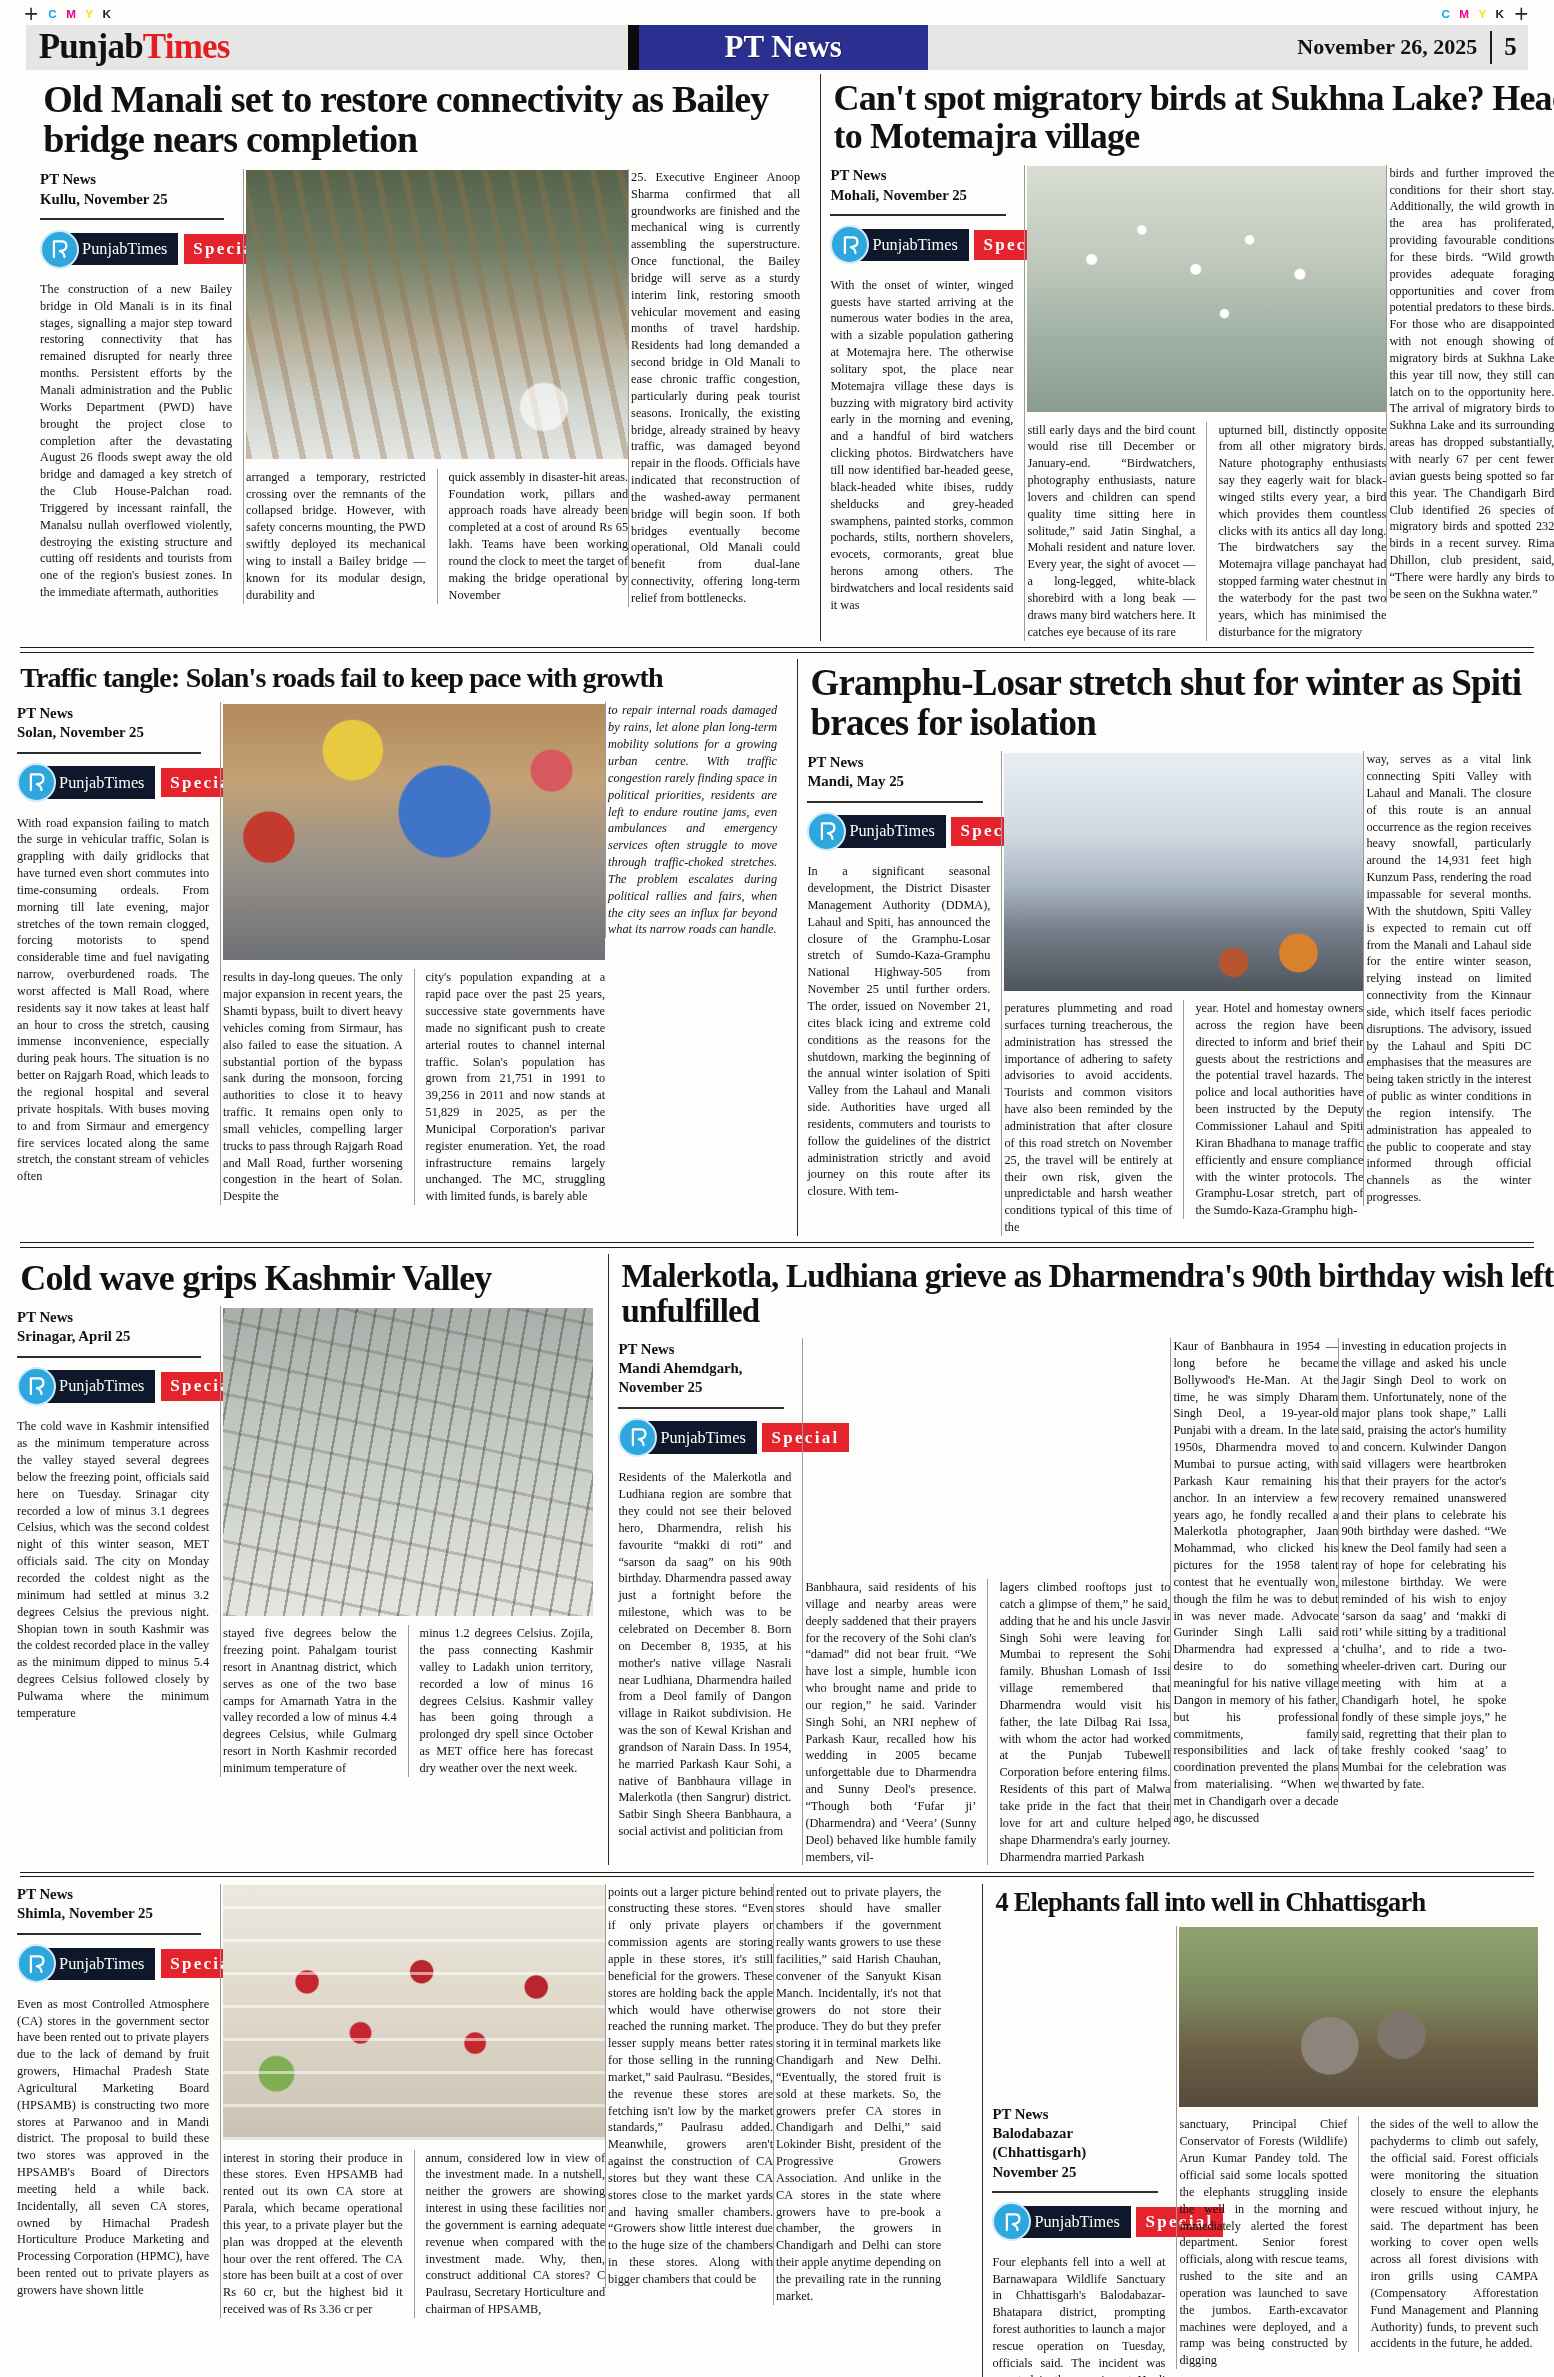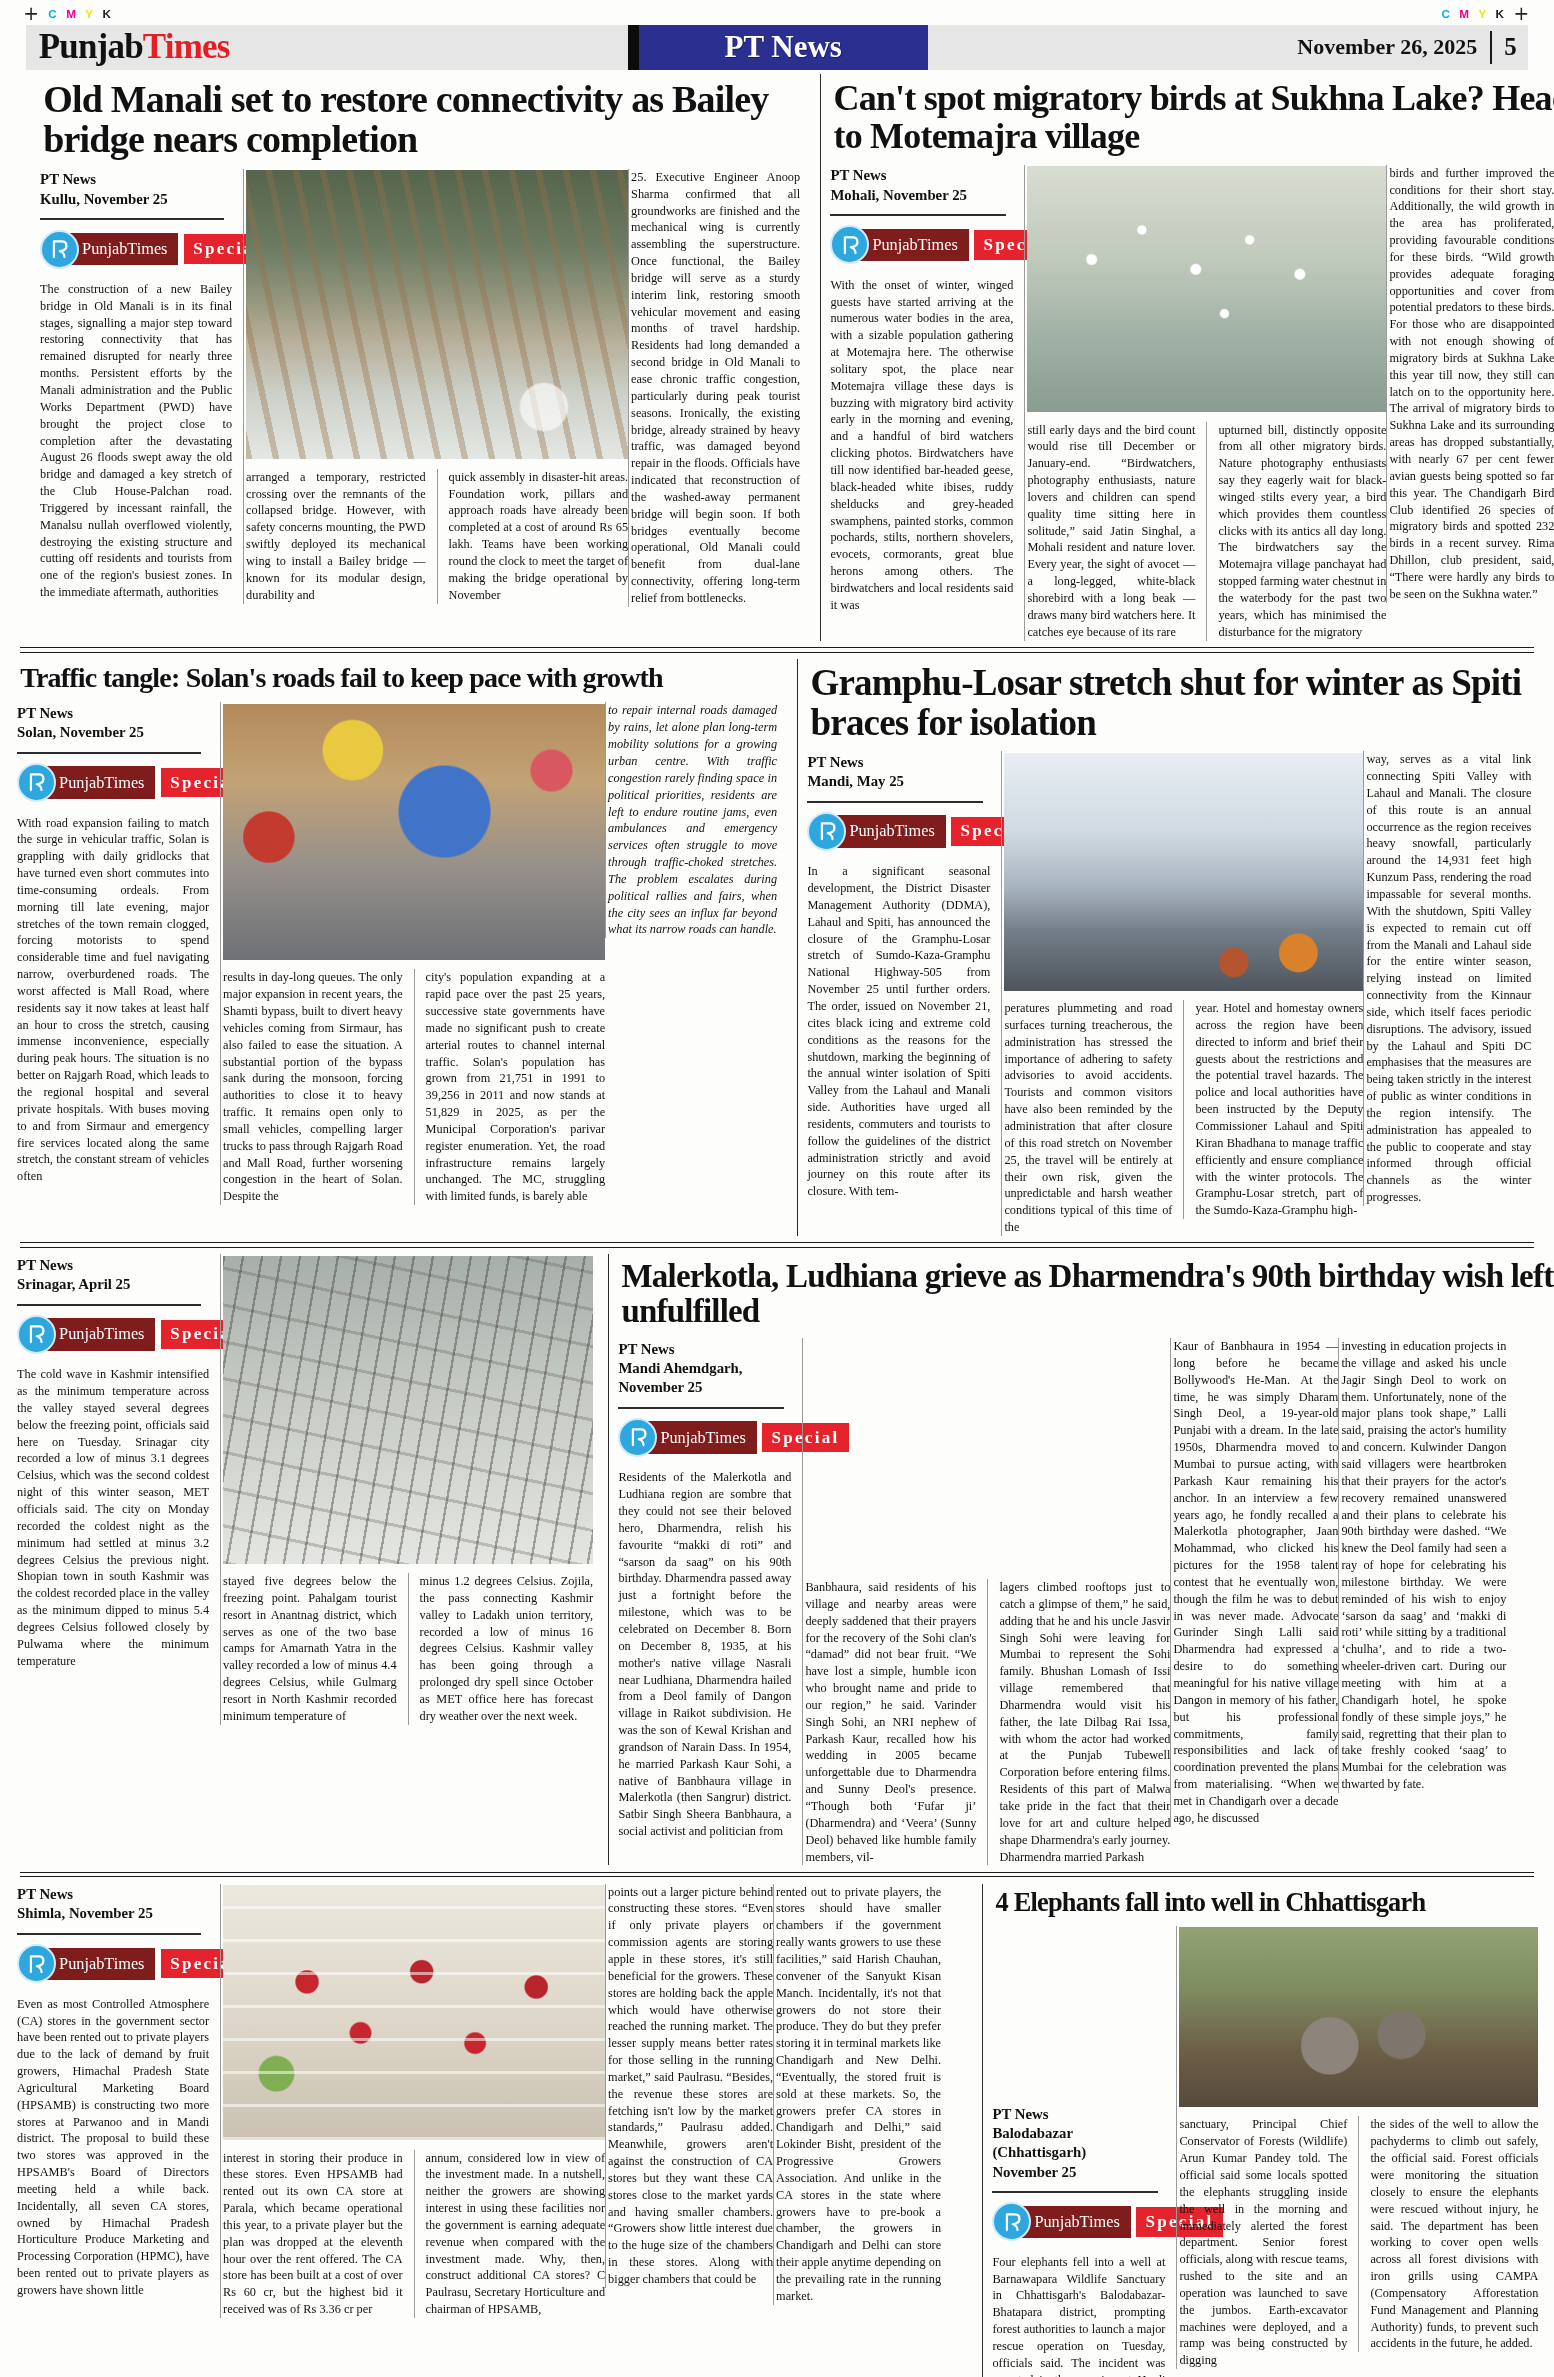--- a/index.html
+++ b/index.html
@@ -45,21 +45,21 @@
   .rl { border-left:0.8px solid #9a9a9a; padding-left:2px; }
   .duo { display:flex; align-items:flex-start; }
   .duo > div { flex:1 1 0; min-width:0; }
   .duo > div + div { border-left:0.8px solid #9a9a9a; margin-left:11px; padding-left:11px; }
 
   .by { font-weight:bold; font-size:14.8px; line-height:1.3; margin-top:1.6px; }
   .by-rule { border-top:2.3px solid #2c2c2c; width:96%; margin:9.3px 0 9.3px 0; }
 
   .badge { display:flex; align-items:center; margin:1.6px 0 12.4px 0; }
   .logo { width:39px; height:39px; border-radius:50%; background:#2ea7de; border:2.3px solid #cfeafa; box-sizing:border-box; display:flex; align-items:center; justify-content:center; position:relative; z-index:2; flex:none; }
-  .bbrand { background:#7f1d1d; color:#fff; font-size:16.3px; padding:6.2px 11px 6.2px 25px; margin-left:-22px; white-space:nowrap; }
+  .bbrand { background:#0f172a; color:#fff; font-size:16.3px; padding:6.2px 11px 6.2px 25px; margin-left:-22px; white-space:nowrap; }
   .bspecial { background:#e4232c; color:#fff; font-weight:bold; font-size:17px; letter-spacing:2.3px; padding:4.7px 9.3px; margin-left:5.4px; white-space:nowrap; }
 
   .bt { font-size:12.3px; line-height:1.37; text-align:justify; margin:0; }
 
   .ph { width:100%; margin:1.6px 0 9.3px 0; }
   .ph-a1 { height:289px; background:
       radial-gradient(circle at 78% 82%, rgba(255,255,255,.65) 0 23px, transparent 25px),
       repeating-linear-gradient(78deg, rgba(150,112,74,.38) 0 6.2px, transparent 6.2px 26.4px),
       linear-gradient(180deg,#55644a 0%,#6f7c64 28%,#97987f 46%,#b5ad97 58%,#cdd1c9 78%,#e4e7e3 100%); }
   .ph-a2 { height:246px; background:
@@ -295,20 +295,21 @@
         </div>
       </div>
     </div>
   </div>
 
   <div class="dbl"></div>
 
   <div class="sec">
 
     <div class="cw" style="width:591px;">
+      <h1 class="hl hl-a5">Cold wave grips Kashmir Valley</h1>
       <div class="cols">
         <div class="cw gapr" style="width:192px;">
           <div class="by">
             <div>PT News</div>
             <div>Srinagar, April 25</div>
           </div>
           <div class="by-rule"></div>
           <div class="badge">
             <span class="logo">
               <svg viewBox="0 0 40 40" width="26.4" height="26.4">

